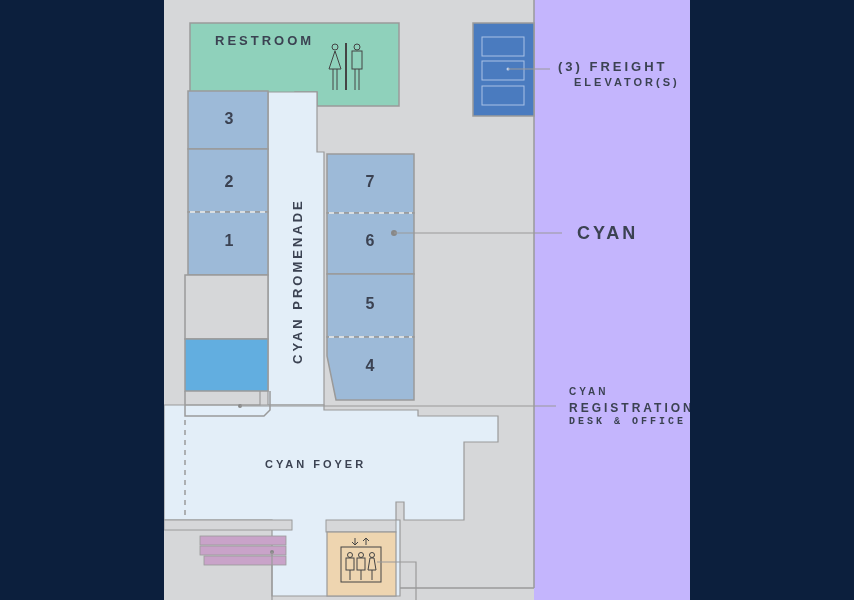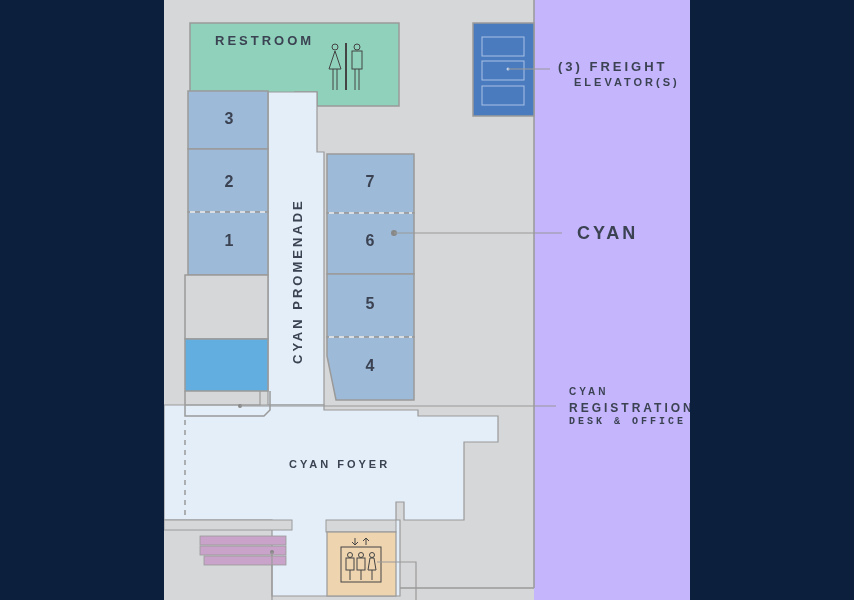--- a/index.html
+++ b/index.html
@@ -119,21 +119,21 @@
       <line x1="182" y1="43" x2="182" y2="90" stroke-width="2"></line>
       <circle cx="193" cy="47" r="3"></circle>
       <rect x="188" y="51" width="10" height="18"></rect>
       <line x1="191" y1="69" x2="191" y2="90"></line>
         <line x1="195" y1="69" x2="195" y2="90"></line>
     </g>
   </svg>
 
   <div class="lbl" style="left:51px;top:33px;font-size:13px;">RESTROOM</div>
   <div class="lbl" style="left:63px;top:256px;font-size:13px;transform:rotate(-90deg);transform-origin:0 0;top:364px;left:126px;">CYAN PROMENADE</div>
-  <div class="lbl" style="left:101px;top:458px;font-size:11px;margin-left:24px;">CYAN FOYER</div>
+  <div class="lbl" style="left:101px;top:458px;font-size:11px;">CYAN FOYER</div>
 
   <div class="num" style="left:50px;top:110px;">3</div>
   <div class="num" style="left:50px;top:173px;">2</div>
   <div class="num" style="left:50px;top:232px;">1</div>
   <div class="num" style="left:191px;top:173px;">7</div>
   <div class="num" style="left:191px;top:232px;">6</div>
   <div class="num" style="left:191px;top:295px;">5</div>
   <div class="num" style="left:191px;top:357px;">4</div>
 
   <div class="lbl" style="left:394px;top:59px;font-size:13px;">(3) FREIGHT</div>

